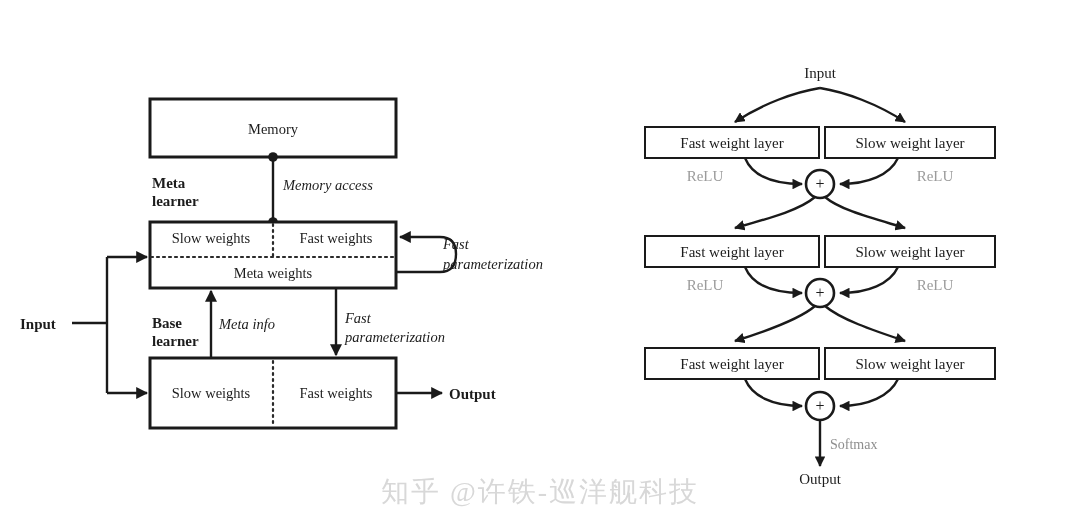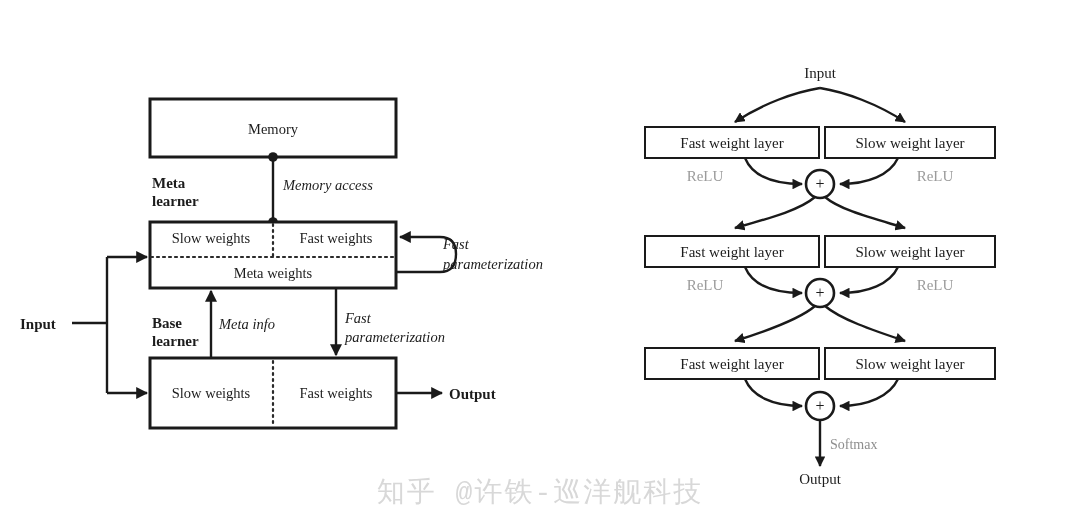--- a/index.html
+++ b/index.html
@@ -82,21 +82,21 @@
   .t-rbox {
     font-family: "Liberation Serif", "DejaVu Serif", serif;
     font-size: 15px;
   }
   .watermark {
     position: absolute;
     left: 0;
     right: 0;
     bottom: 14px;
     text-align: center;
-    font-family: Liberation Mono, monospace;
+    font-family: Liberation Serif, serif;
     font-size: 28px;
     color: #d8d8d8;
     letter-spacing: 2px;
     white-space: nowrap;
     user-select: none;
     pointer-events: none;
   }
 </style>
 </head>
 <body>

